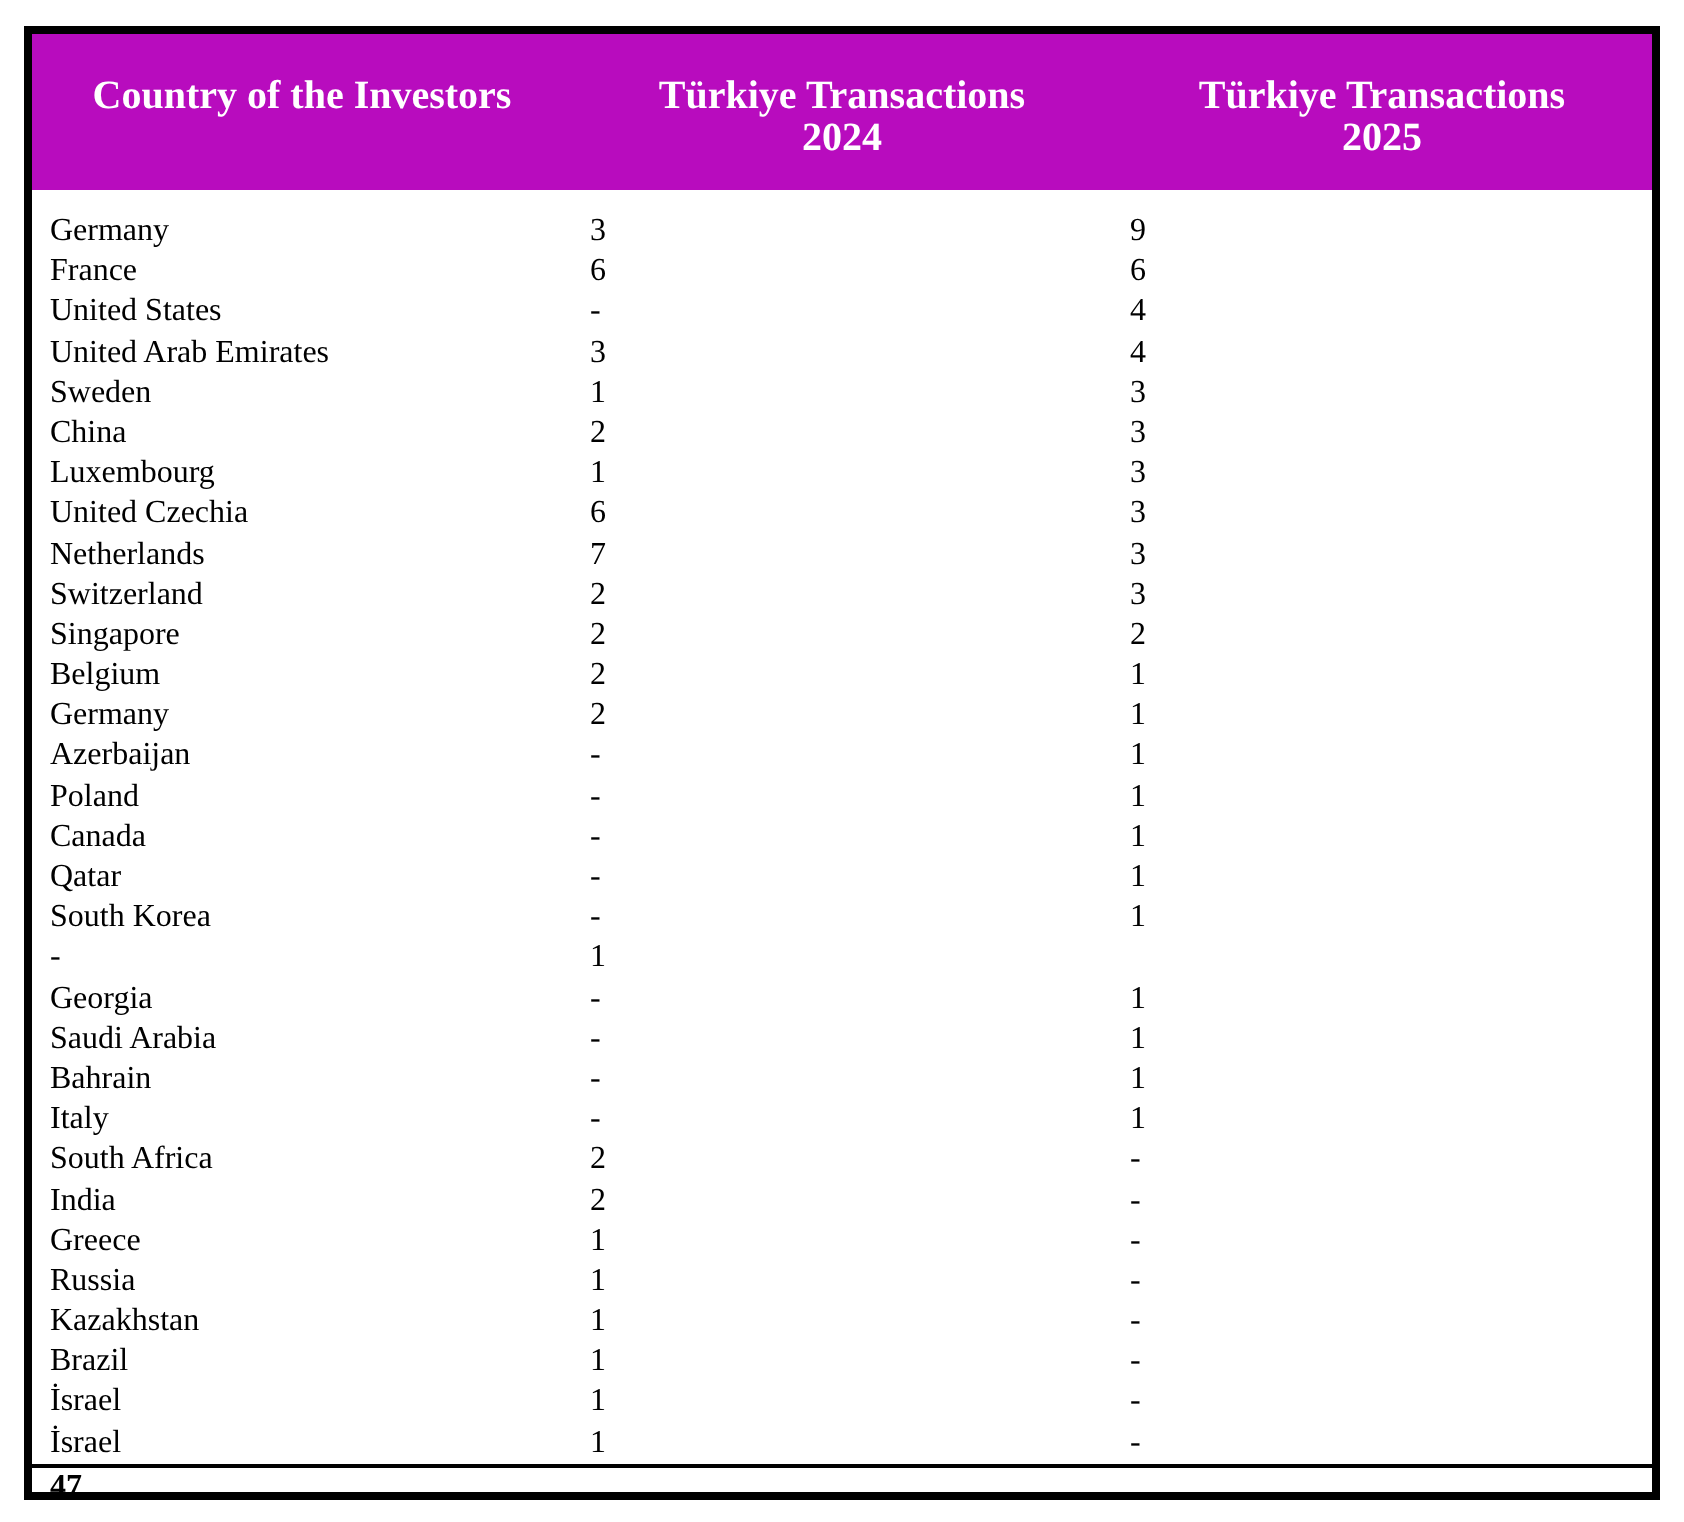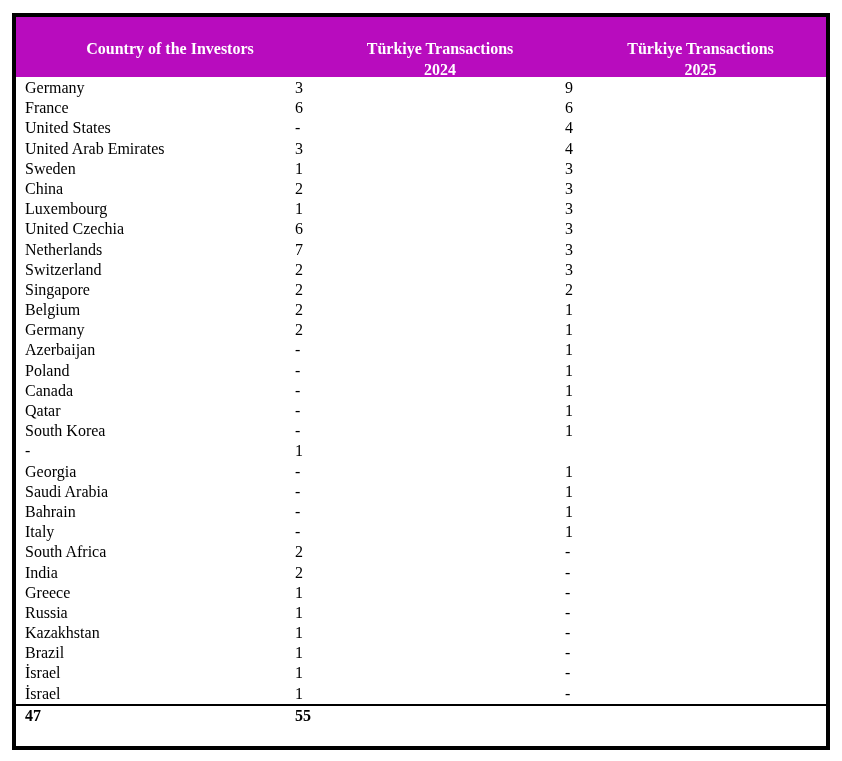--- a/index.html
+++ b/index.html
@@ -16,36 +16,35 @@
     position: absolute;
     left: 12px;
     top: 13px;
     width: 818px;
     height: 737px;
     box-sizing: border-box;
     border: 4px solid var(--border-color, #000000);
     background: #ffffff;
   }
   .header-row {
-    height: 60px;
+    height: 78px;
     background: var(--header-bg, #B80CBE);
     color: var(--header-text, #ffffff);
     display: grid;
     grid-template-columns: 270px 270px 1fr;
     font-weight: bold;
-    font-size: 16px;
-    padding-left: 19px;
+    font-size: 20px;
   }
   .hcell {
     text-align: center;
     padding-top: 21px;
     line-height: 21px;
   }
   .hline { display: block; }
-  .table-body { padding-top: 1px; }
+  .table-body { padding-top: 11px; }
   .row {
     display: grid;
     grid-template-columns: 270px 270px 1fr;
     height: 20.2px;
     line-height: 20.2px;
     font-size: 16px;
     color: #000000;
   }
   .cell {
     padding-left: 9px;
@@ -260,16 +259,15 @@
 
   <div class="row">
     <div class="cell">İsrael</div>
     <div class="cell">1</div>
     <div class="cell">-</div>
   </div>
 </div>
 
   <div class="row total-row">
     <div class="cell">47</div>
-    <div class="cell">55</div>
   </div>
 
 </div>
 
 </body></html>

